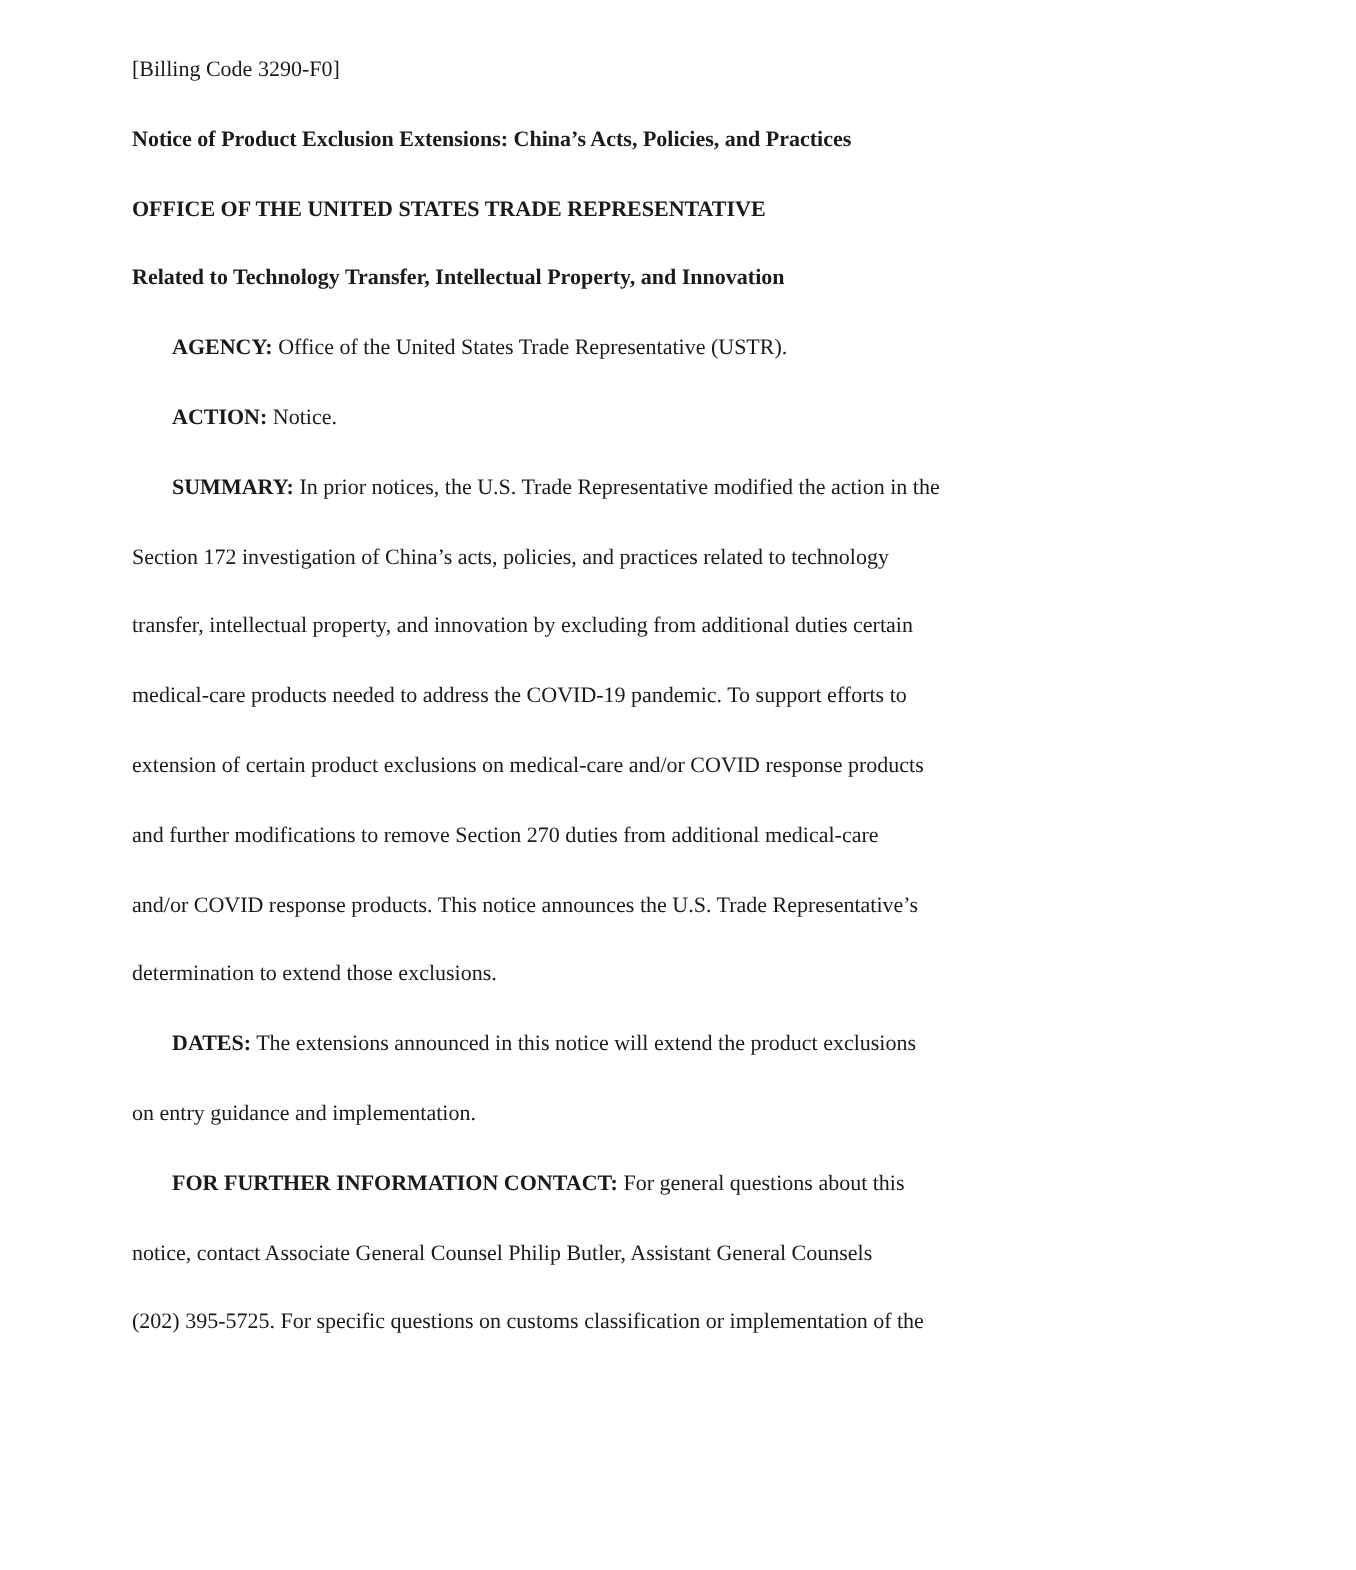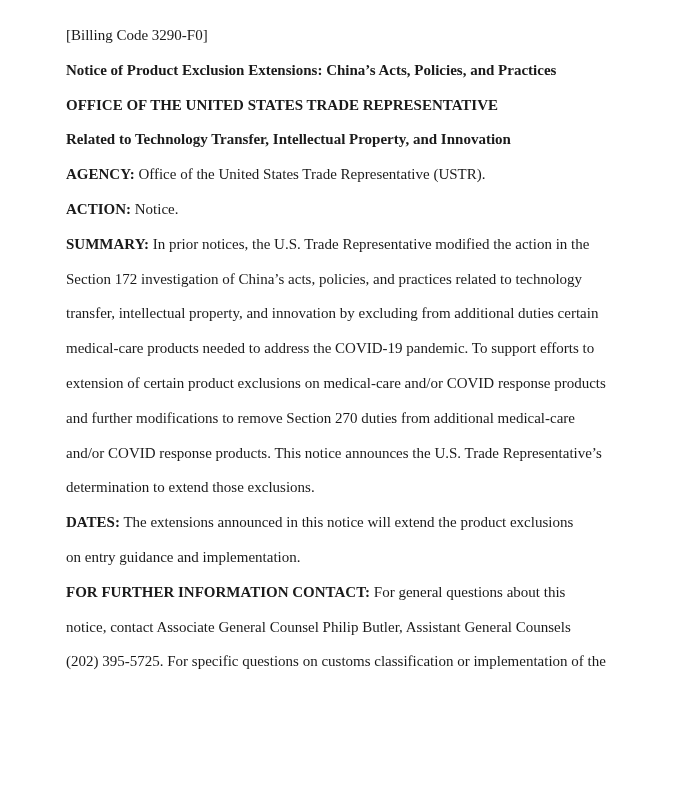--- a/index.html
+++ b/index.html
@@ -12,34 +12,35 @@
       height: 785px;
       overflow: hidden;
       position: relative;
     }
     .page {
       position: absolute;
       left: 66px;
       top: 18px;
       width: 600px;
       font-family: "Liberation Serif", serif;
-      font-size: 15px;
+      font-size: 11px;
       color: #1a1a1a;
       line-height: 34.8px;
     }
     .line {
       display: block;
       white-space: nowrap;
       height: 34.8px;
     }
     .bold {
       font-weight: bold;
     }
     .label {
       font-weight: bold;
+      margin-left: 20px;
     }
   </style>
 </head>
 <body>
 
 <div class="page">
   <span class="line">[Billing Code 3290-F0]</span>
   <span class="line bold">Notice of Product Exclusion Extensions: China’s Acts, Policies, and Practices</span>
   <span class="line bold">OFFICE OF THE UNITED STATES TRADE REPRESENTATIVE</span>
   <span class="line bold">Related to Technology Transfer, Intellectual Property, and Innovation</span>

